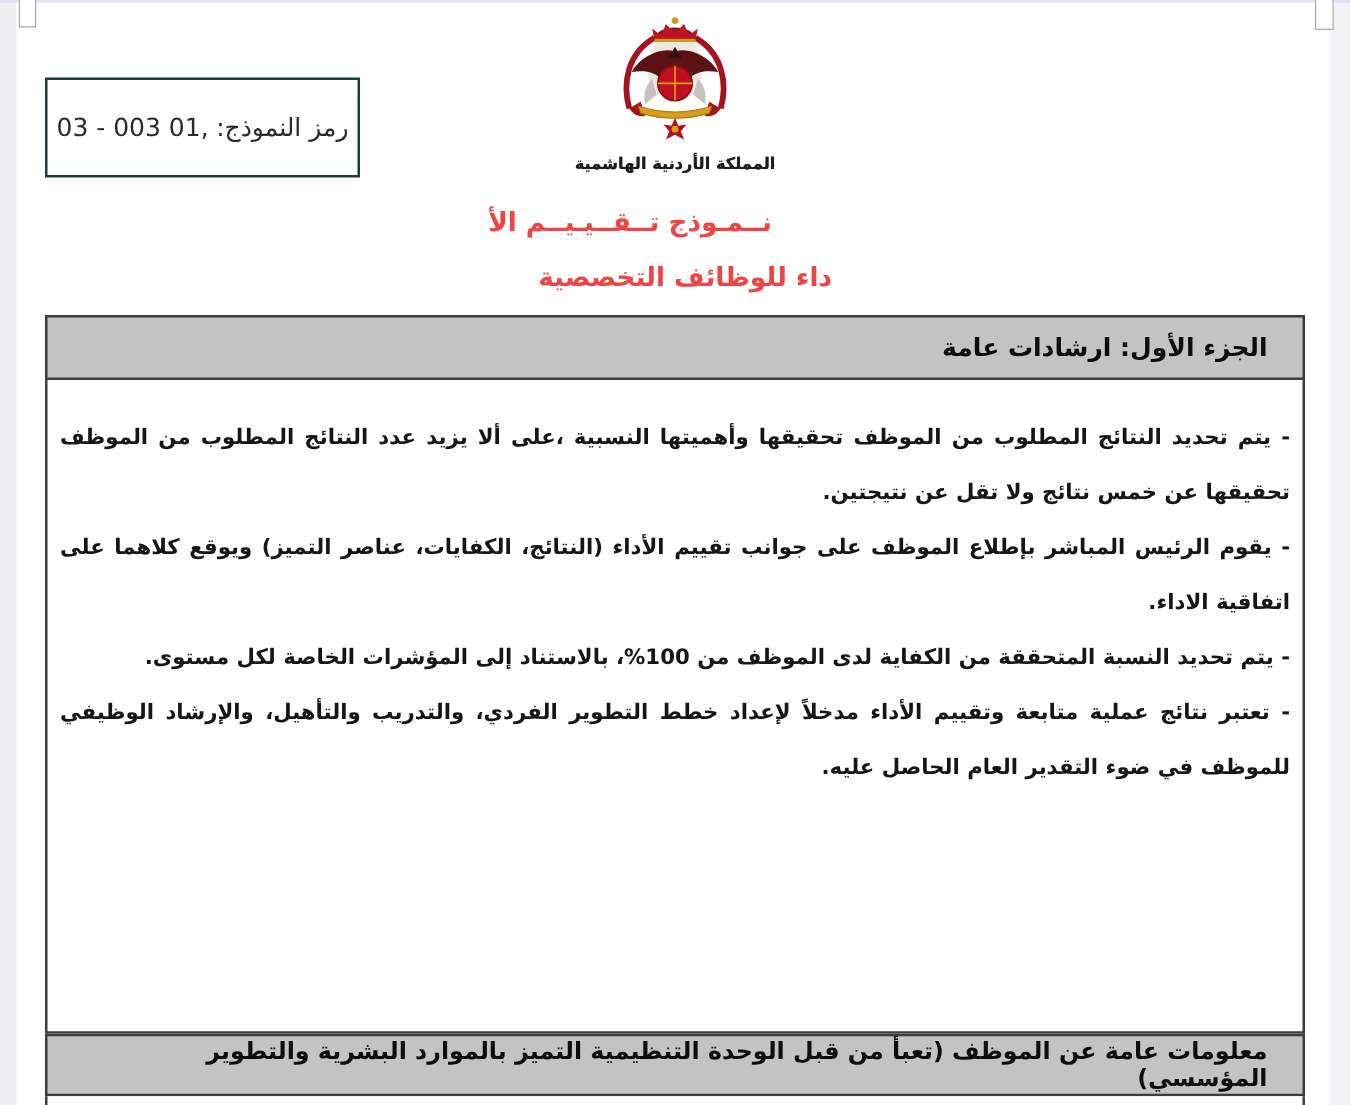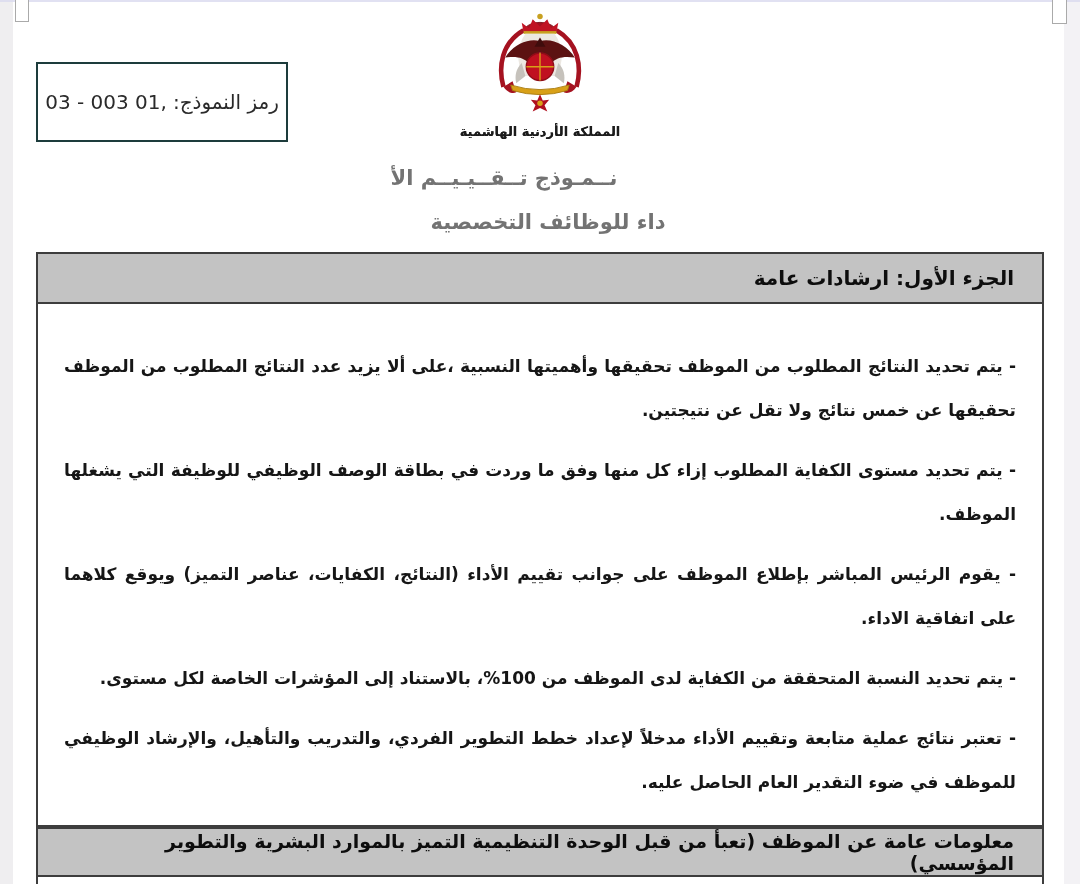--- a/index.html
+++ b/index.html
@@ -26,41 +26,41 @@
 
   .logo-wrap{position:absolute;left:0;top:10px;width:1080px;text-align:center;}
   .logo-wrap svg{display:inline-block;}
   .kingdom-calligraphy{
     margin-top:2px;font-size:13px;font-weight:bold;color:#1c1c1c;
     letter-spacing:-1px;direction:rtl;
     text-shadow:0 0 .6px #333;
   }
 
   .doc-title{position:absolute;left:0;width:1008px;text-align:center;direction:rtl;
-    font-size:21px;font-weight:600;color:#737373;}
+    font-size:21px;font-weight:600;color:#ef4444;}
   .doc-title.line1{top:166px;}
   .doc-title.line2{top:210px;padding-left:44px;}
 
   .section-bar{
     position:absolute;left:36px;width:1008px;height:52px;box-sizing:border-box;
     background:#c3c3c3;border:2px solid #3d3d3d;
     display:flex;align-items:center;direction:rtl;
     padding:0 28px;font-weight:bold;color:#0d0d0d;
   }
   .bar-part1{top:252px;font-size:20px;}
   .bar-part2{top:827px;height:50px;font-size:19px;}
 
   .instructions-box{
     position:absolute;left:36px;top:304px;width:1008px;height:523px;box-sizing:border-box;
     background:#fff;border:2px solid #3d3d3d;border-top:none;
     padding:24px 10px 0 10px;
     direction:rtl;
   }
   .instructions-box p{
-    margin:16px;padding:0;
+    margin:0;padding:0;
     font-size:17px;font-weight:bold;color:#161616;
     line-height:44px;text-align:justify;
   }
   .below-bar2{
     position:absolute;left:36px;top:877px;width:1008px;height:7px;box-sizing:border-box;
     border-left:2px solid #3d3d3d;border-right:2px solid #3d3d3d;background:#fff;
   }
 </style>
 </head>
 <body>
@@ -110,21 +110,20 @@
 
 <div class="doc-title line1">نــمـوذج تــقــيـيــم الأ</div>
 <div class="doc-title line2">داء للوظائف التخصصية</div>
 
 <div class="section-bar bar-part1">
   <span>الجزء الأول: ارشادات عامة</span>
 </div>
 
 <div class="instructions-box">
   <p>- يتم تحديد النتائج المطلوب من الموظف تحقيقها وأهميتها النسبية ،على ألا يزيد عدد النتائج المطلوب من الموظف تحقيقها عن خمس نتائج ولا تقل عن نتيجتين.</p>
-  <p>- يتم تحديد مستوى الكفاية المطلوب إزاء كل منها وفق ما وردت في بطاقة الوصف الوظيفي للوظيفة التي يشغلها الموظف.</p>
   <p>- يقوم الرئيس المباشر بإطلاع الموظف على جوانب تقييم الأداء (النتائج، الكفايات، عناصر التميز) ويوقع كلاهما على اتفاقية الاداء.</p>
   <p>- يتم تحديد النسبة المتحققة من الكفاية لدى الموظف من 100%، بالاستناد إلى المؤشرات الخاصة لكل مستوى.</p>
   <p>- تعتبر نتائج عملية متابعة وتقييم الأداء مدخلاً لإعداد خطط التطوير الفردي، والتدريب والتأهيل، والإرشاد الوظيفي للموظف في ضوء التقدير العام الحاصل عليه.</p>
 </div>
 
 <div class="section-bar bar-part2">
   <span>معلومات عامة عن الموظف (تعبأ من قبل الوحدة التنظيمية التميز بالموارد البشرية والتطوير المؤسسي)</span>
 </div>
 <div class="below-bar2"></div>
 

